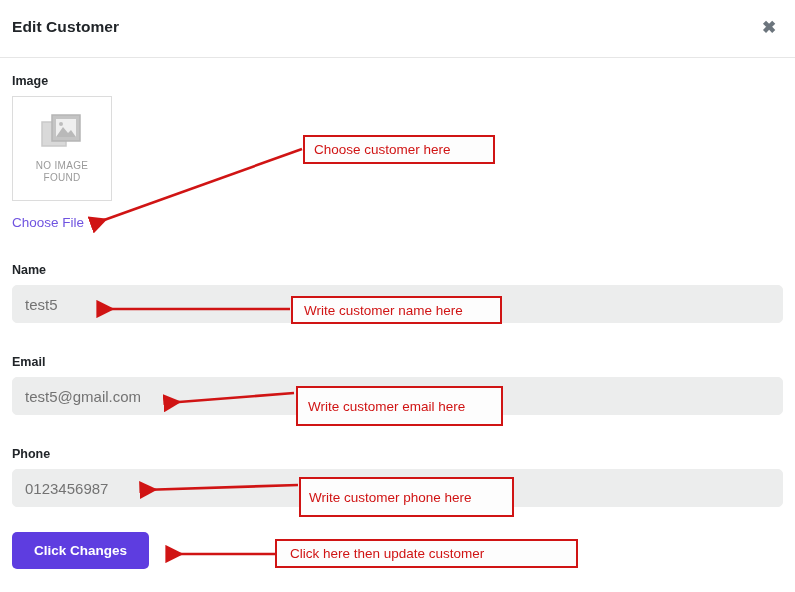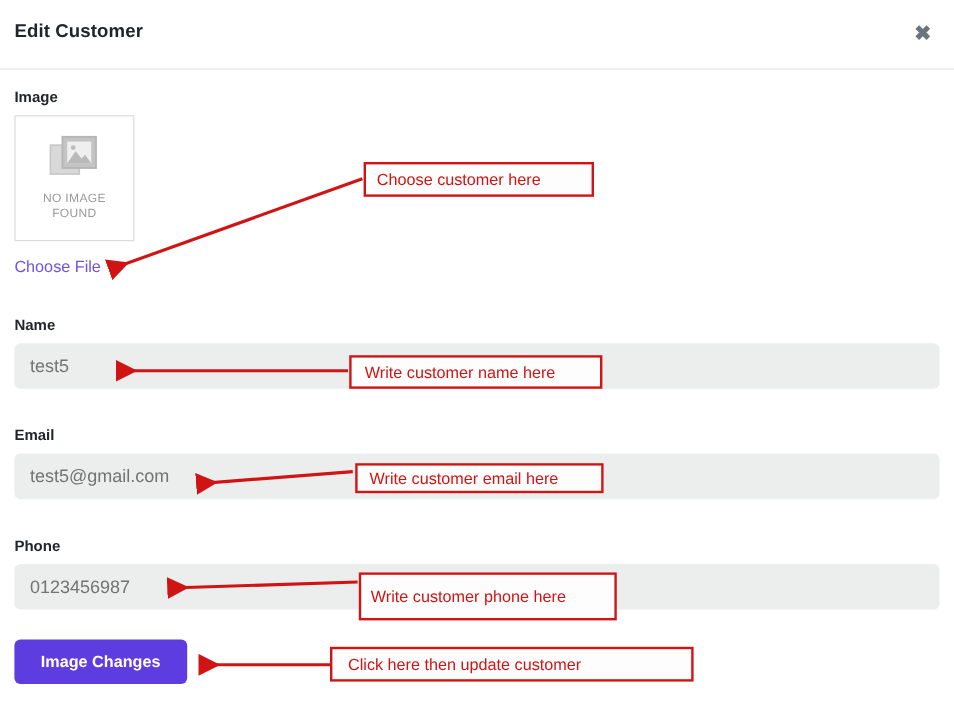--- a/index.html
+++ b/index.html
@@ -197,21 +197,21 @@
     <input class="text-input" type="text" value="test5@gmail.com" style="">
   </div>
 
   
   <div class="form-group">
     <div class="field-label">Phone</div>
     <input class="text-input" type="text" value="0123456987" style="">
   </div>
 
   
-  <button class="save-btn">Image Changes</button>
+  <button class="save-btn">Click Changes</button>
 </div>
 
 <div class="annotation-layer">
 
   <svg class="anno-svg" width="795" height="592">
     <defs>
       <marker id="arrowhead" markerWidth="7" markerHeight="7" refX="6" refY="3.5" orient="auto">
         <polygon points="0 3.5, 7 0, 7 7" fill="#d01414"></polygon>
       </marker>
     </defs>
@@ -224,18 +224,18 @@
 
     <line x1="298" y1="485" x2="142" y2="490" stroke="#d01414" stroke-width="2.6" marker-end="url(#arrowhead)"></line>
 
     <line x1="290" y1="554" x2="168" y2="554" stroke="#d01414" stroke-width="2.6" marker-end="url(#arrowhead)"></line>
   </svg>
 
   <div class="anno-box" style="left:303px; top:135px; width:192px; height:29px; padding-left:9px;">Choose customer here</div>
 
   <div class="anno-box" style="left:291px; top:296px; width:211px; height:28px; padding-left:11px;">Write customer name here</div>
 
-  <div class="anno-box" style="left:296px; top:386px; width:207px; height:25px; padding-left:10px;">Write customer email here</div>
+  <div class="anno-box" style="left:296px; top:386px; width:207px; height:40px; padding-left:10px;">Write customer email here</div>
 
   <div class="anno-box" style="left:299px; top:477px; width:215px; height:40px; padding-left:8px;">Write customer phone here</div>
 
   <div class="anno-box" style="left:275px; top:539px; width:303px; height:29px; padding-left:13px;">Click here then update customer</div>
 </div>
 
 </body></html>

